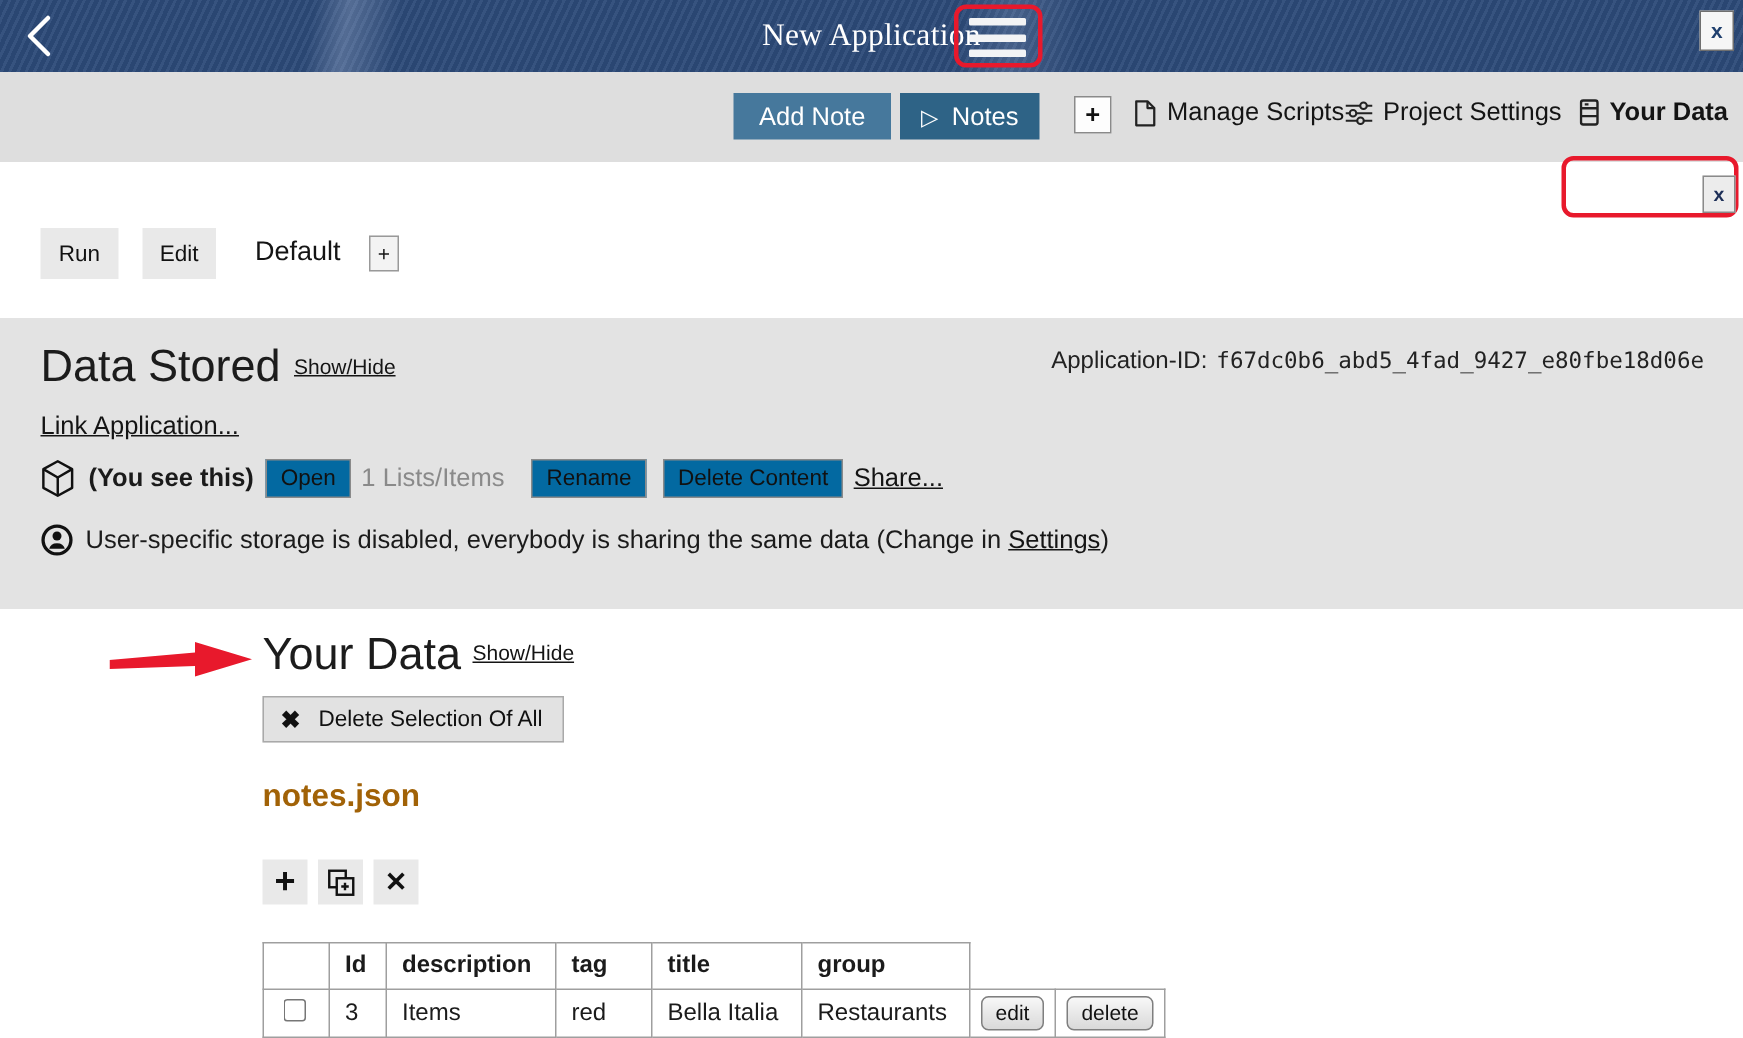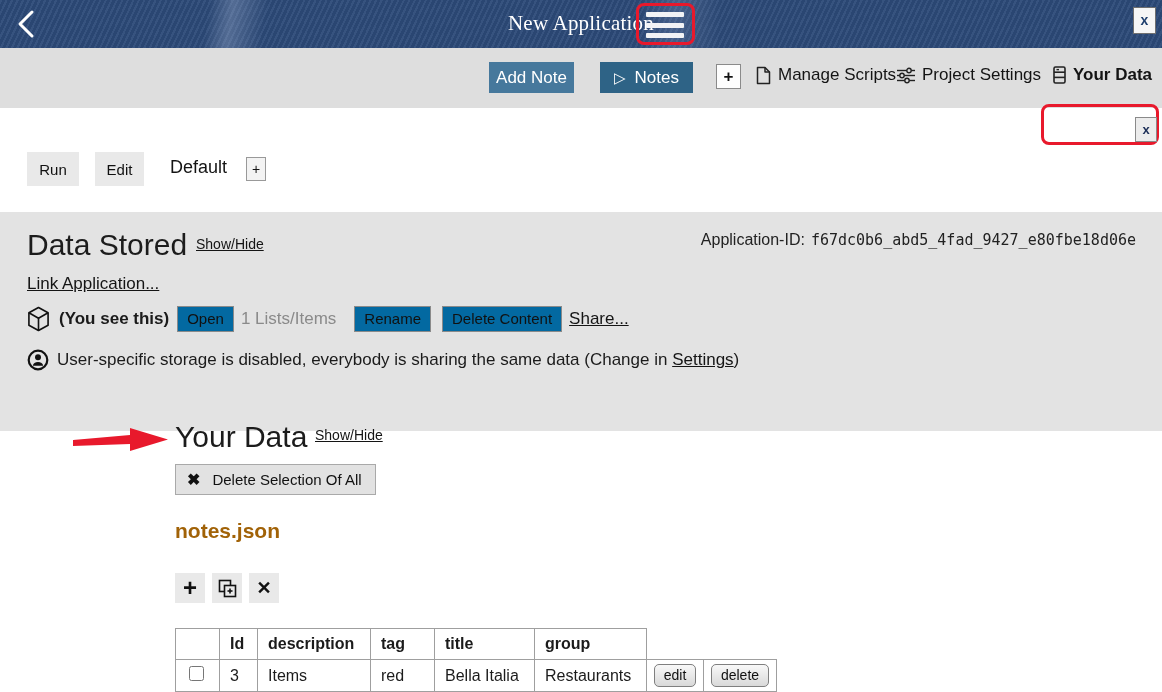--- a/index.html
+++ b/index.html
@@ -18,40 +18,40 @@
   .topbar-title { position:absolute; left:508px; top:11px; font-size:21px; color:#fff; letter-spacing:0.2px;font-family:Liberation Serif, serif; }
   .menu-button { position:absolute; left:646px; top:12px; width:40px; height:26px; background:none; border:none; cursor:pointer; display:flex; flex-direction:column; justify-content:space-between; }
   .menu-button .bar { display:block; width:38px; height:5px; background:#f2f3f5; border-radius:1px; }
   .ann-box { position:absolute; border:3px solid #e8192c; border-radius:8px; pointer-events:none; }
   .ann-menu { left:636px; top:3px; width:59px; height:42px; }
   .win-close { position:absolute; left:1133px; top:7px; width:23px; height:27px; background:#f6f6f6; border:1px solid #6f6f6f; color:#20406e; font-weight:bold; font-size:14px; font-family:"Liberation Sans",sans-serif; cursor:pointer; line-height:23px; text-align:center; }
 
   
   .toolbar { position:absolute; left:0; top:48px; width:1162px; height:60px; background:#dedede; }
   .btn-teal { position:absolute; top:14px; height:31px; border:none; color:#fff; font-size:17px; font-family:"Liberation Sans",sans-serif; cursor:pointer; display:flex; align-items:center; justify-content:center; gap:9px; }
-  .btn-addnote { left:489px; width:85px; background:#46789c; }
+  .btn-addnote { left:489px; width:105px; background:#46789c; }
   .btn-notes  { left:600px; width:93px;  background:#2e6386; }
   .btn-notes .play { font-size:15px; position:relative; top:0px; }
   .btn-addtab { position:absolute; left:716px; top:16px; width:25px; height:25px; background:#fdfdfd; border:1px solid #8a8a8a; font-size:17px; font-weight:bold; color:#111; cursor:pointer; line-height:21px; text-align:center; font-family:"Liberation Sans",sans-serif; }
   .tool-item { position:absolute; top:17px; display:flex; align-items:center; gap:7px; background:none; border:none; font-size:17px; color:#141414; cursor:pointer; font-family:"Liberation Sans",sans-serif; }
   .tool-scripts { left:756px; }
   .tool-settings { left:897px; }
   .tool-yourdata { left:1053px; font-weight:bold; }
   .ann-yourdata { left:1041px; top:56px; width:118px; height:41px; }
 
   
   .panel-close { position:absolute; left:1135px; top:117px; width:22px; height:25px; background:#ececec; border:1px solid #8a8a8a; color:#1c2e57; font-weight:bold; font-size:13px; cursor:pointer; text-align:center; font-family:"Liberation Sans",sans-serif; }
   .btn-flat { position:absolute; top:152px; height:34px; background:#e9e9e9; border:none; font-size:15px; color:#111; cursor:pointer; font-family:"Liberation Sans",sans-serif; }
   .btn-run { left:27px; width:52px; }
   .btn-edit { left:95px; width:49px; }
   .profile-label { position:absolute; left:170px; top:157px; font-size:18px; color:#141414; }
   .btn-addprofile { position:absolute; left:246px; top:157px; width:20px; height:24px; background:#f3f3f3; border:1px solid #999; font-size:14px; color:#111; cursor:pointer; text-align:center; font-family:"Liberation Sans",sans-serif; }
 
   
-  .gray-section { position:absolute; left:0; top:212px; width:1162px; height:219px; background:#e3e3e3; }
+  .gray-section { position:absolute; left:0; top:212px; width:1162px; height:194px; background:#e3e3e3; }
   .h-big { font-size:30px; font-weight:400; color:#1c1c1c; }
   .gs-title { position:absolute; left:27px; top:16px; }
   .link { color:#141414; text-decoration:underline; cursor:pointer; }
   .gs-showhide { position:absolute; left:196px; top:24px; font-size:14px; }
   .gs-appid { position:absolute; right:26px; top:19px; font-size:16px; color:#222; display:flex; gap:6px; align-items:baseline; }
   .gs-appid .mono { font-family:"DejaVu Sans Mono", monospace; font-size:15px; }
   .gs-linkapp { position:absolute; left:27px; top:62px; font-size:17px; }
   .gs-row1 { position:absolute; left:27px; top:92px; height:30px; display:flex; align-items:center; }
   .gs-row2 { position:absolute; left:27px; top:135px; height:26px; display:flex; align-items:center; gap:8px; font-size:17px; }
   .b-outline { background:#0369a1; border:1px solid #8a8a8a; font-size:15px; color:#111; padding:3px 9px 4px; cursor:pointer; font-family:"Liberation Sans",sans-serif; }

